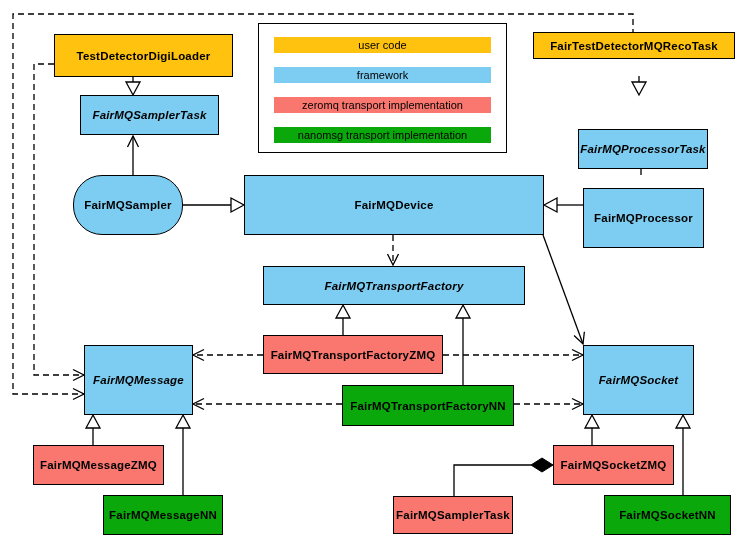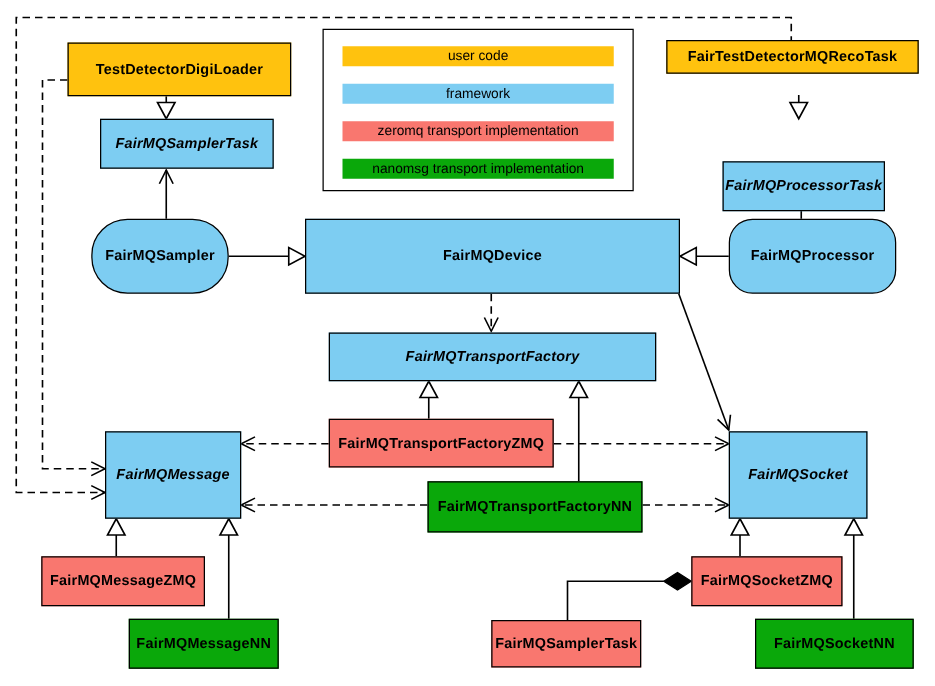--- a/index.html
+++ b/index.html
@@ -28,21 +28,21 @@
   .c-zeromq{background:var(--c-zeromq);}
   .c-nanomsg{background:var(--c-nanomsg);}
 
   
   .n-tddl{left:54px;top:34px;width:179px;height:43px;}
   .n-smpt{left:80px;top:95px;width:139px;height:40px;text-align:center;}
   .n-ftdr{left:533px;top:32px;width:202px;height:27px;}
   .n-prct{left:578px;top:95px;width:130px;height:40px;margin-top:34px;}
   .n-smp{left:73px;top:175px;width:110px;height:60px;border-radius:29px;}
   .n-dev{left:244px;top:175px;width:300px;height:60px;}
-  .n-prc{left:583px;top:175px;width:134px;height:60px;border-radius:19px;}
+  .n-prc{left:583px;top:188px;width:121px;height:60px;}
   .n-tf{left:263px;top:266px;width:262px;height:39px;}
   .n-tfz{left:263px;top:335px;width:180px;height:39px;}
   .n-tfn{left:342px;top:385px;width:172px;height:41px;}
   .n-msg{left:84px;top:345px;width:109px;height:70px;}
   .n-sck{left:583px;top:345px;width:111px;height:70px;}
   .n-msgz{left:33px;top:445px;width:131px;height:40px;}
   .n-msgn{left:103px;top:495px;width:120px;height:40px;}
   .n-ctxz{left:393px;top:496px;width:120px;height:38px;}
   .n-sckz{left:553px;top:445px;width:121px;height:40px;}
   .n-sckn{left:604px;top:495px;width:127px;height:40px;}

